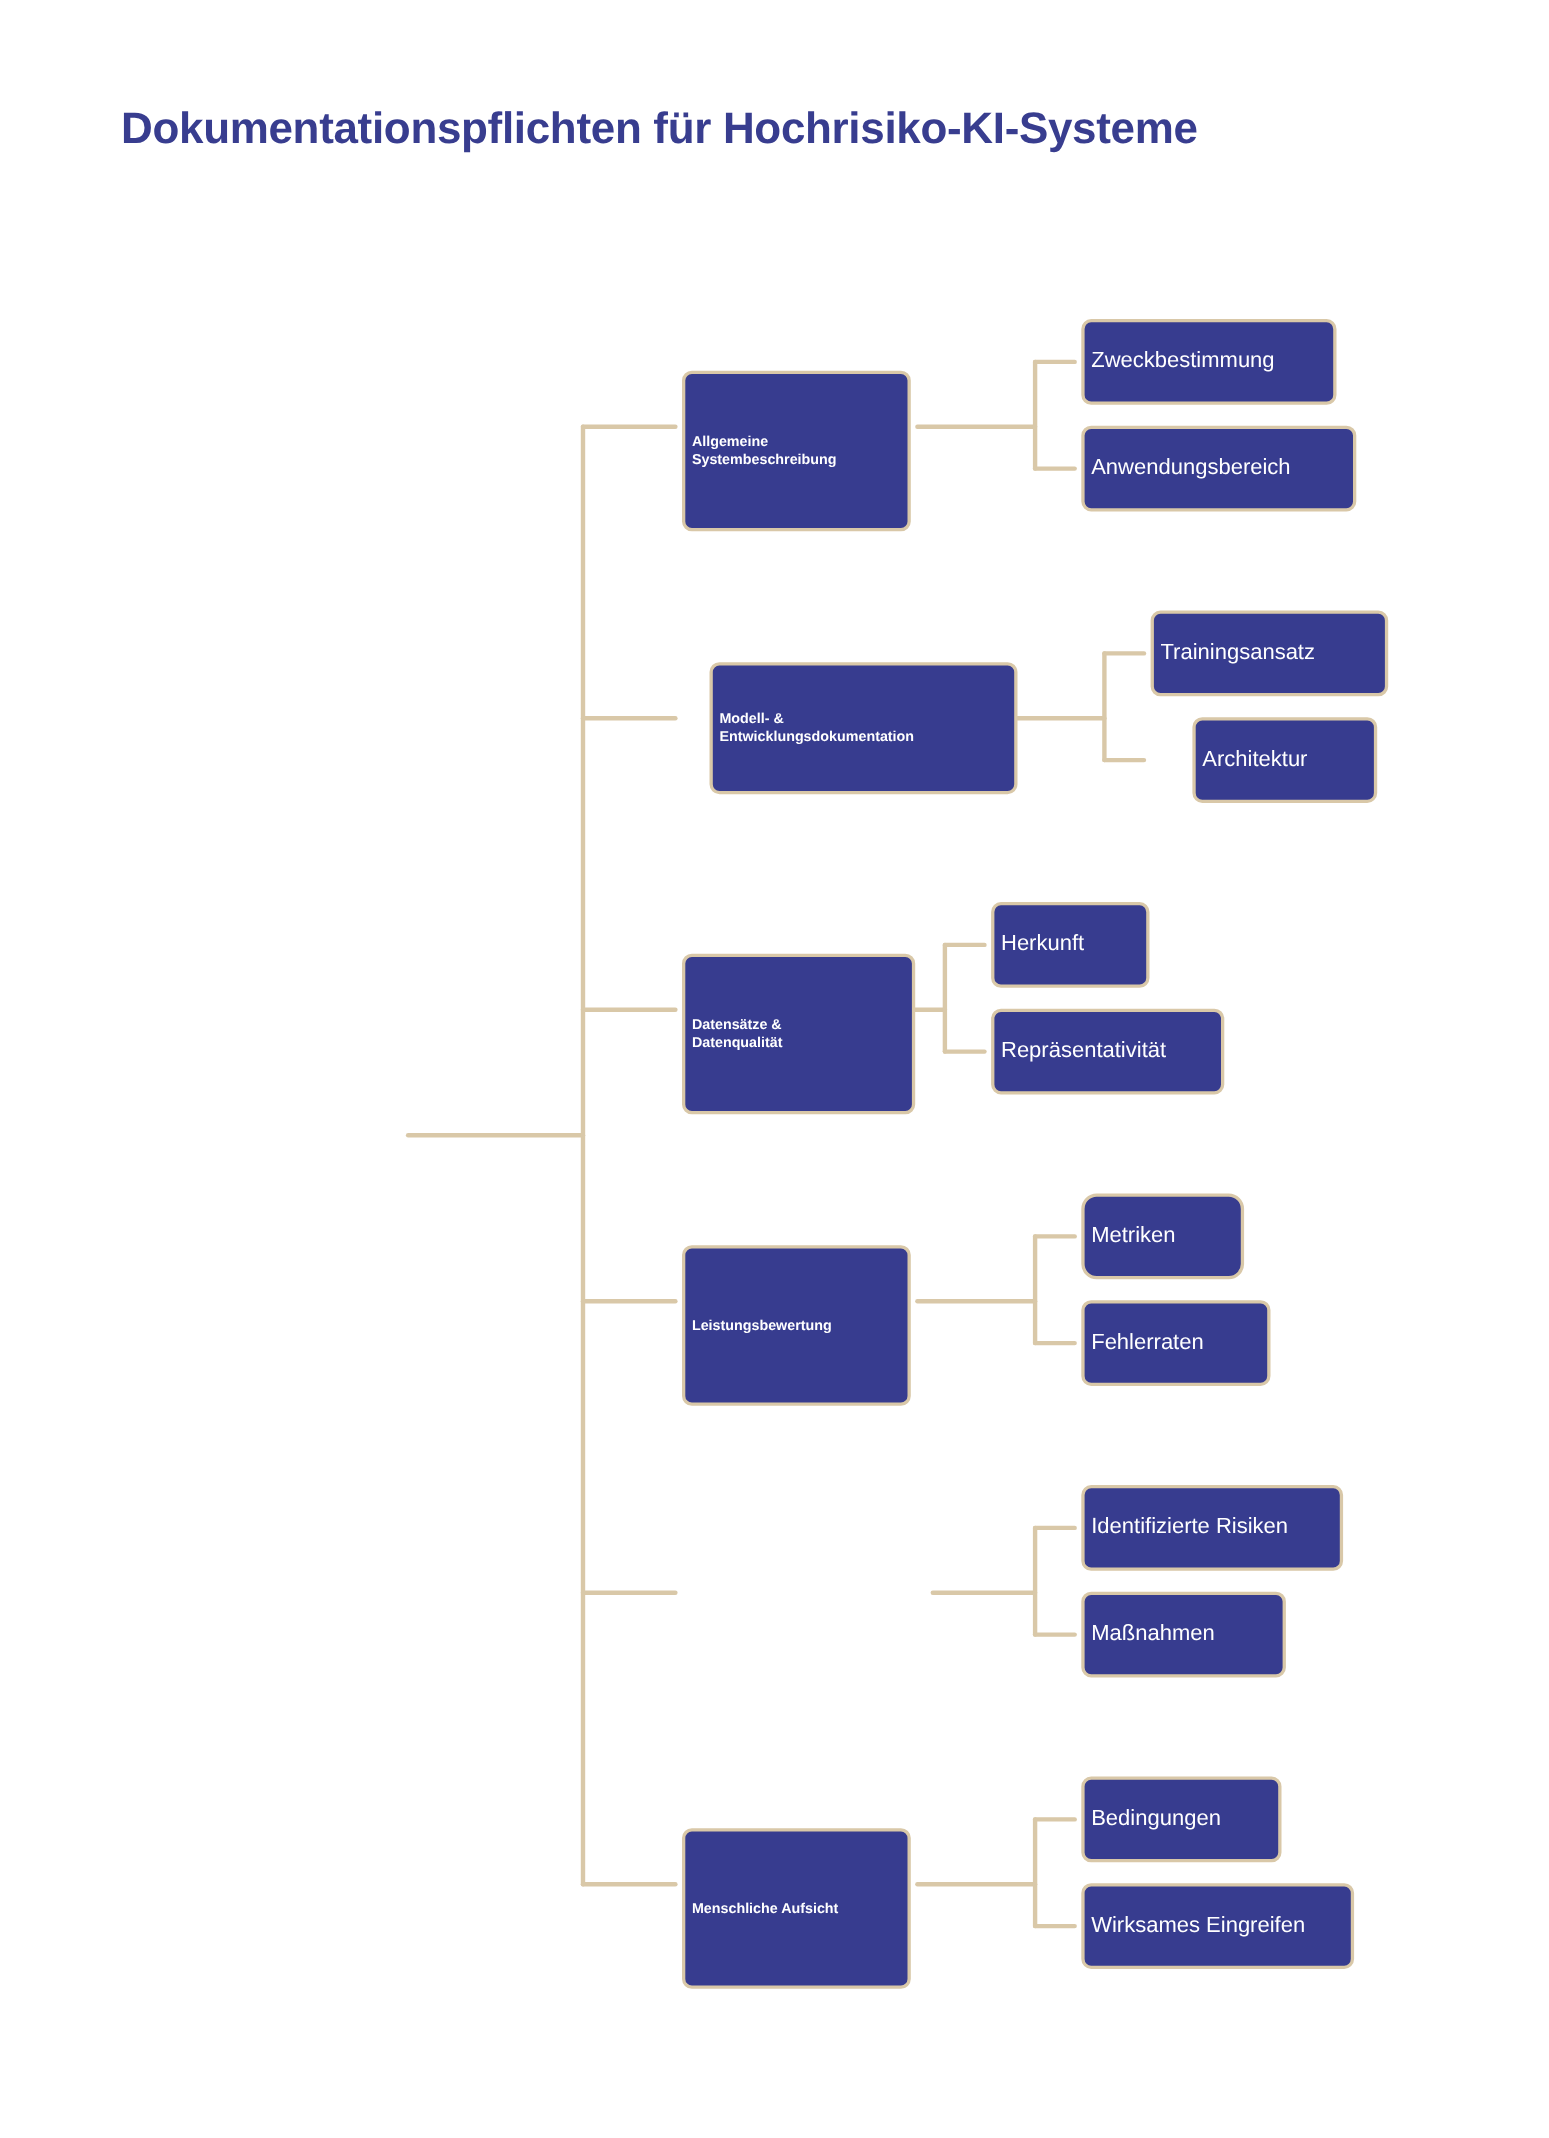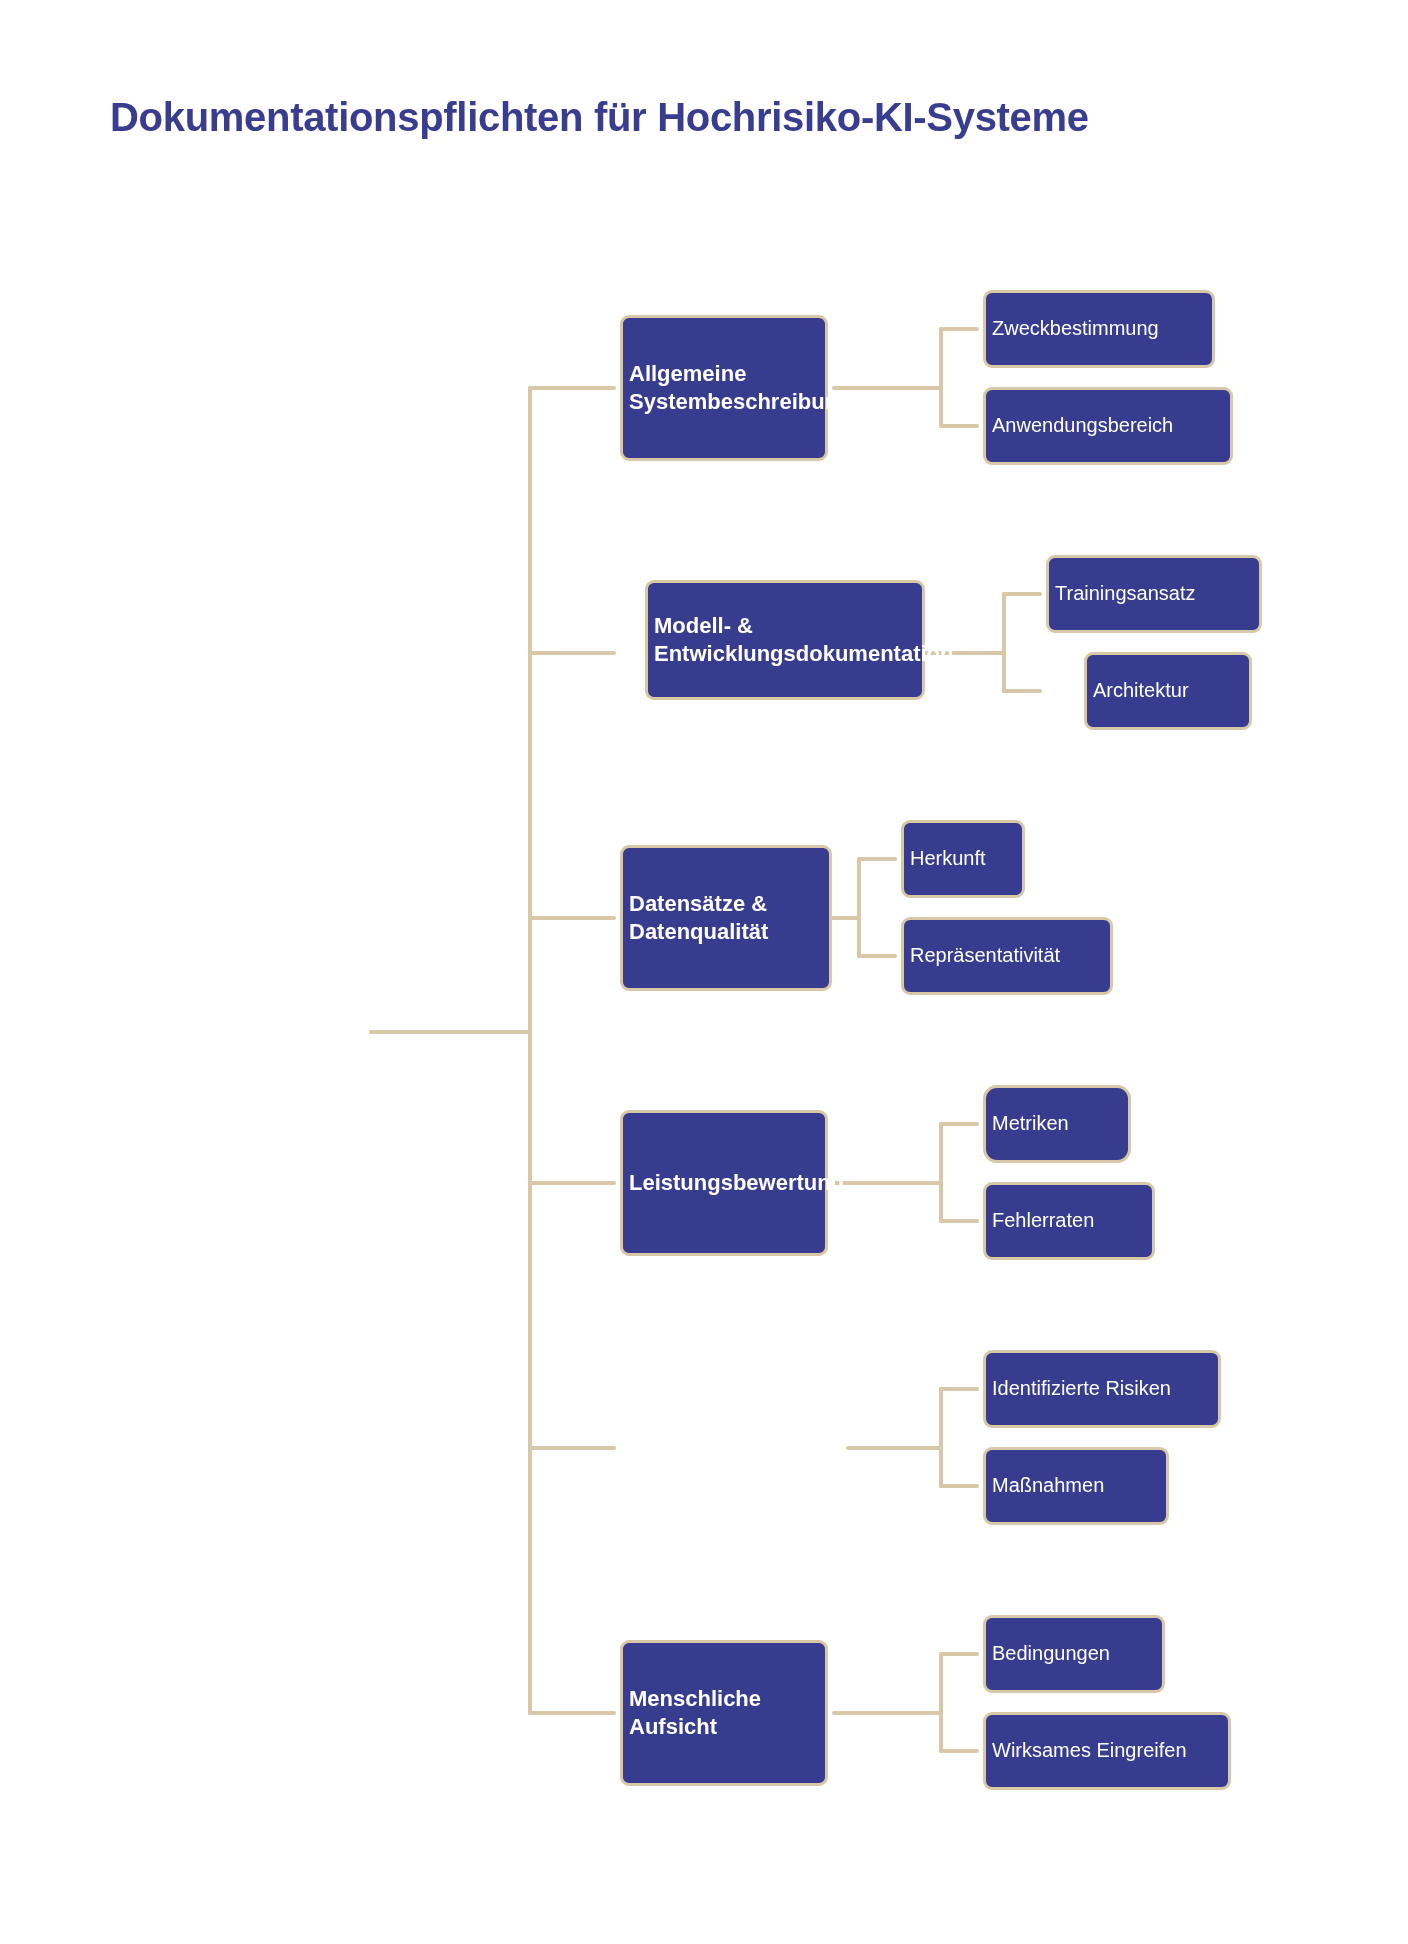--- a/index.html
+++ b/index.html
@@ -55,22 +55,23 @@
     padding: 0 6px;
     line-height: 1.28;
     white-space: pre-line;
   }
 
   .node.root {
     font-size: 19px;
     font-weight: bold;
   }
   .node.branch {
-    font-size: 22px;
+    font-size: 13px;
     font-weight: bold;
+    margin-top: 22px;
   }
   .node.leaf {
     font-size: 20px;
     font-weight: normal;
   }
 </style>
 </head>
 <body>
 
 <div id="page-title">Dokumentationspflichten für Hochrisiko-KI-Systeme</div>
@@ -113,21 +114,21 @@
     <div class="node branch" style="left: 620px; top: 315px; width: 208px; height: 146px;"><span>Allgemeine
 Systembeschreibung</span></div>
     <div class="node leaf" style="left: 983px; top: 290px; width: 232px; height: 78px;"><span>Zweckbestimmung</span></div>
     <div class="node leaf" style="left: 983px; top: 387px; width: 250px; height: 78px;"><span>Anwendungsbereich</span></div>
     <div class="node branch" style="left: 645px; top: 580px; width: 280px; height: 120px;"><span>Modell- &amp;
 Entwicklungsdokumentation</span></div>
     <div class="node leaf" style="left: 1046px; top: 555px; width: 216px; height: 78px;"><span>Trainingsansatz</span></div>
     <div class="node leaf" style="left: 1046px; top: 652px; width: 168px; height: 78px; margin-left: 38px;"><span>Architektur</span></div>
     <div class="node branch" style="left: 620px; top: 845px; width: 212px; height: 146px;"><span>Datensätze &amp;
 Datenqualität</span></div>
-    <div class="node leaf" style="left: 901px; top: 820px; width: 124px; height: 78px;"><span>Herkunft</span></div>
+    <div class="node leaf" style="left: 901px; top: 820px; width: 144px; height: 78px;"><span>Herkunft</span></div>
     <div class="node leaf" style="left: 901px; top: 917px; width: 212px; height: 78px;"><span>Repräsentativität</span></div>
     <div class="node branch" style="left: 620px; top: 1110px; width: 208px; height: 146px;"><span>Leistungsbewertung</span></div>
     <div class="node leaf" style="left: 983px; top: 1085px; width: 148px; height: 78px; border-radius: 14px;"><span>Metriken</span></div>
     <div class="node leaf" style="left: 983px; top: 1182px; width: 172px; height: 78px;"><span>Fehlerraten</span></div>
     <div class="node leaf" style="left: 983px; top: 1350px; width: 238px; height: 78px;"><span>Identifizierte Risiken</span></div>
     <div class="node leaf" style="left: 983px; top: 1447px; width: 186px; height: 78px;"><span>Maßnahmen</span></div>
     <div class="node branch" style="left: 620px; top: 1640px; width: 208px; height: 146px;"><span>Menschliche Aufsicht</span></div>
     <div class="node leaf" style="left: 983px; top: 1615px; width: 182px; height: 78px;"><span>Bedingungen</span></div>
     <div class="node leaf" style="left: 983px; top: 1712px; width: 248px; height: 78px;"><span>Wirksames Eingreifen</span></div>
   </div>

